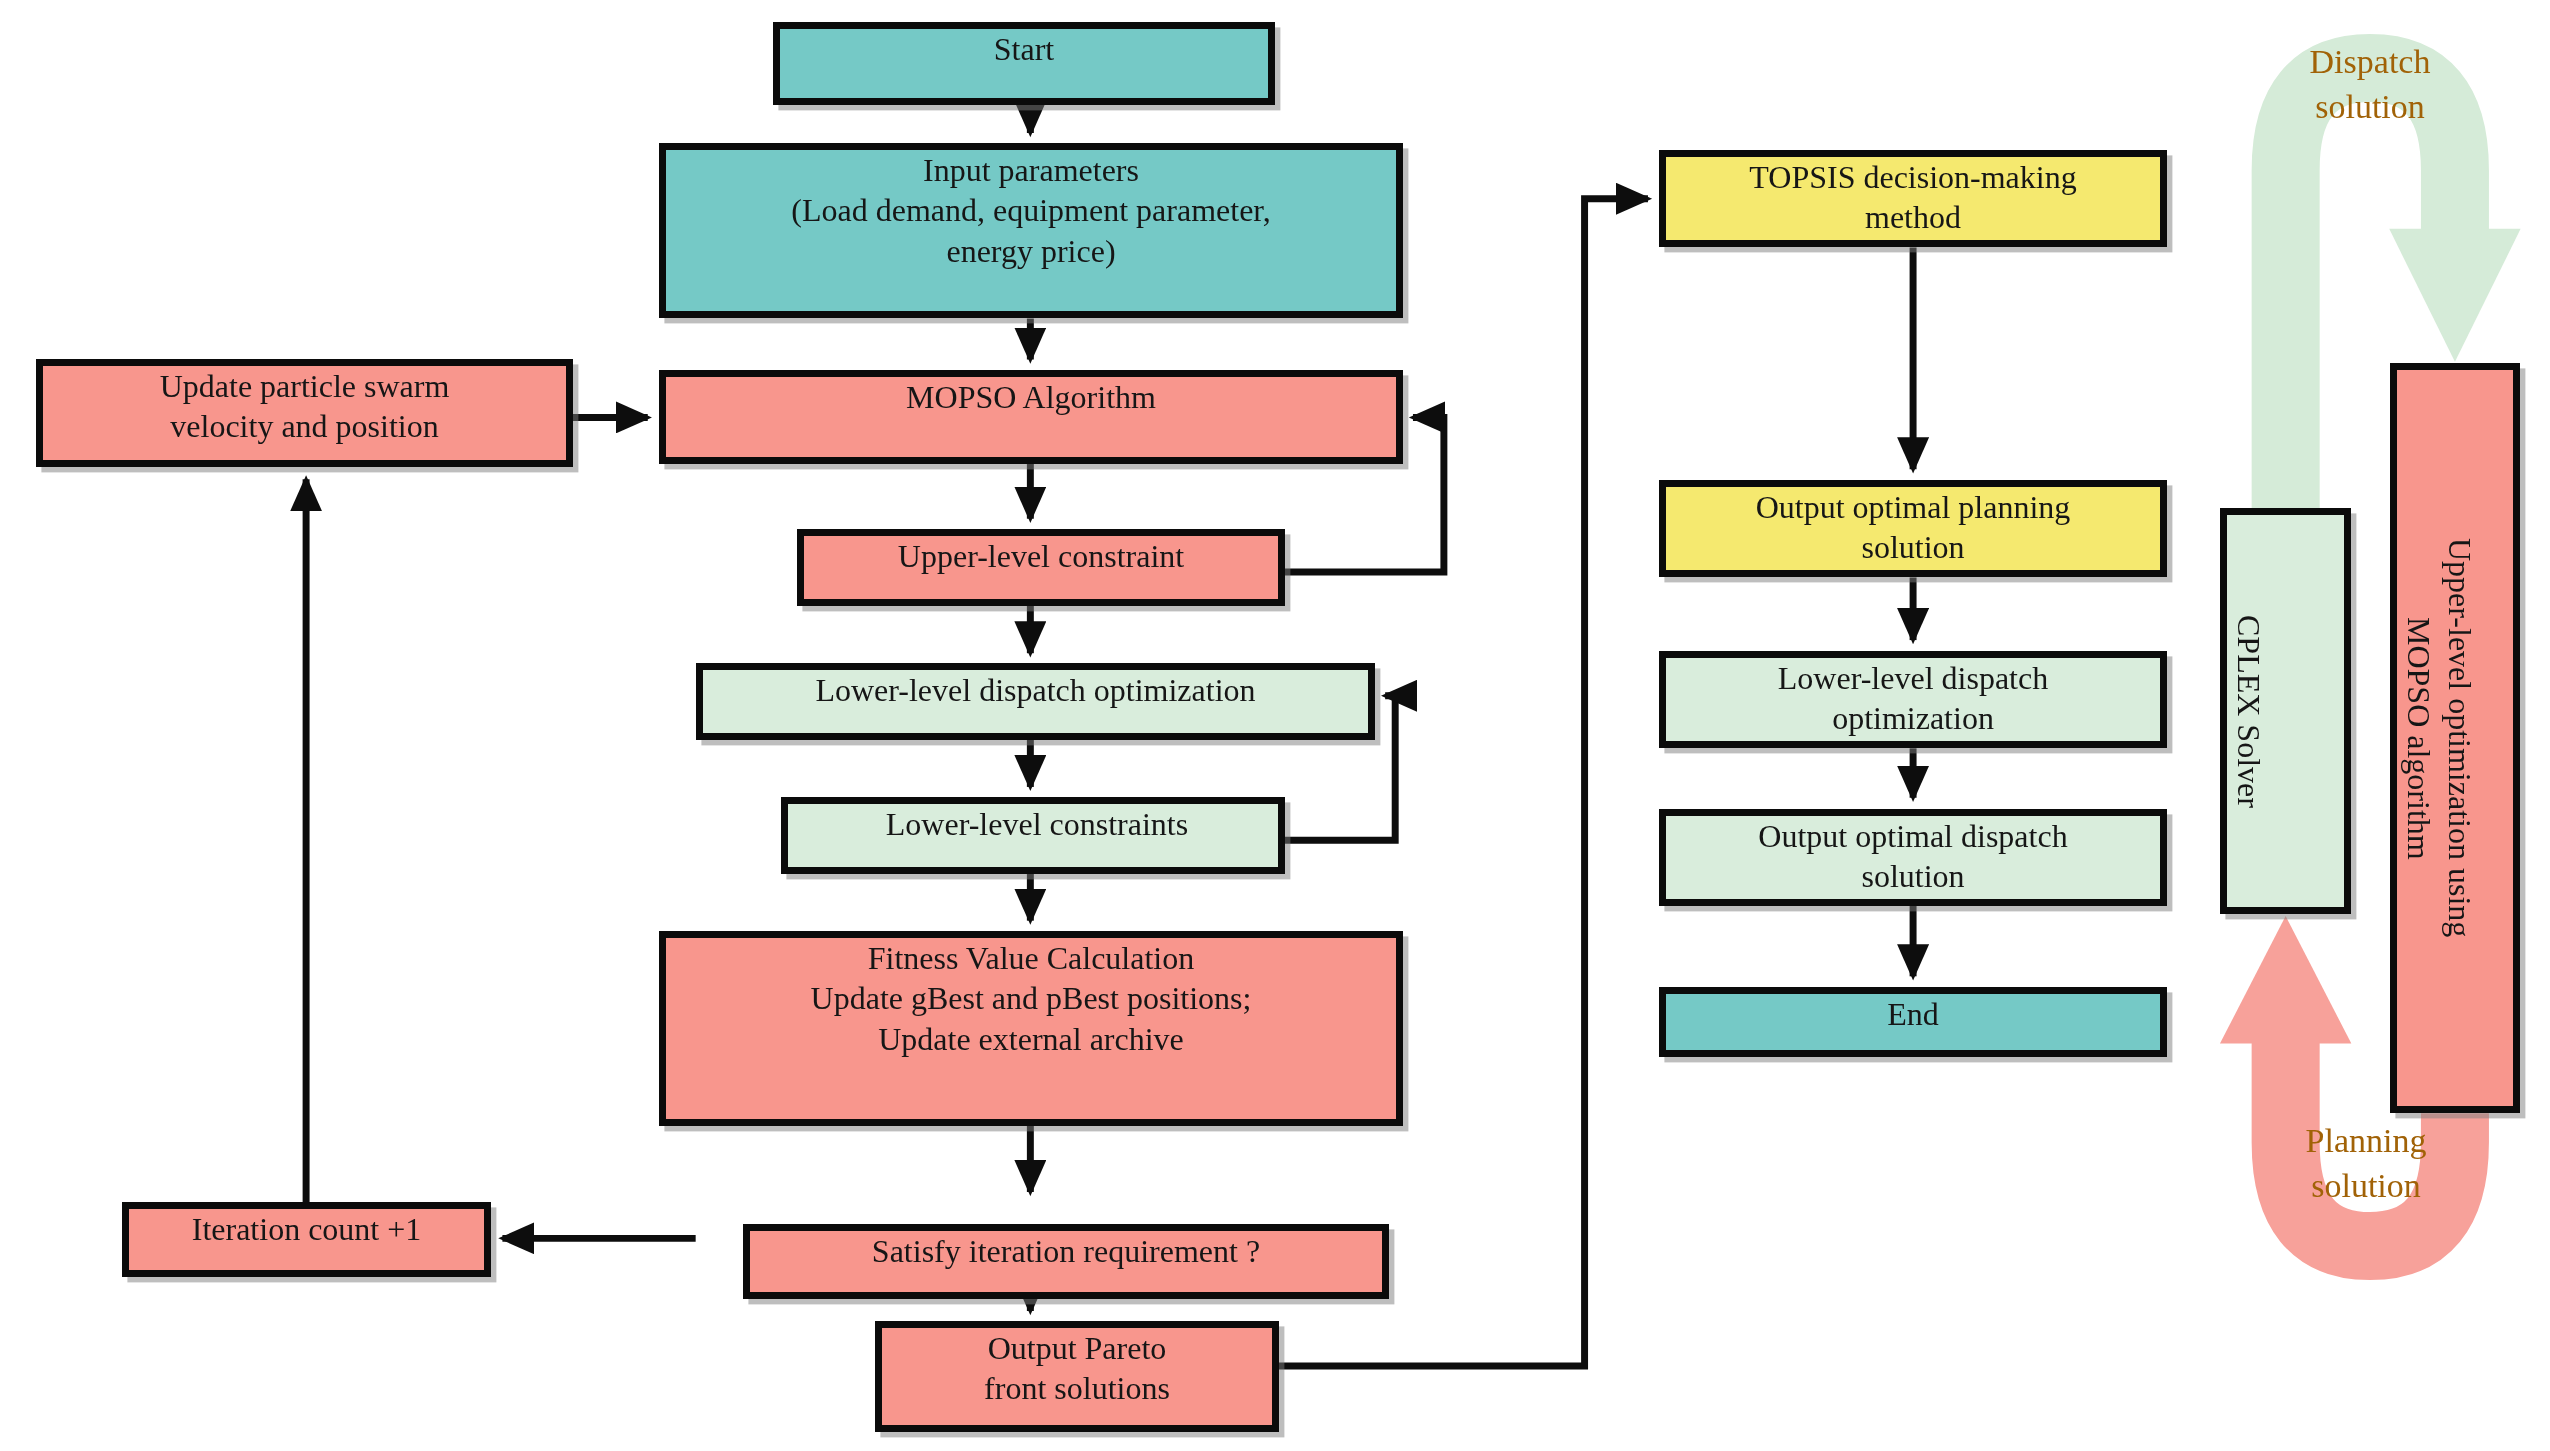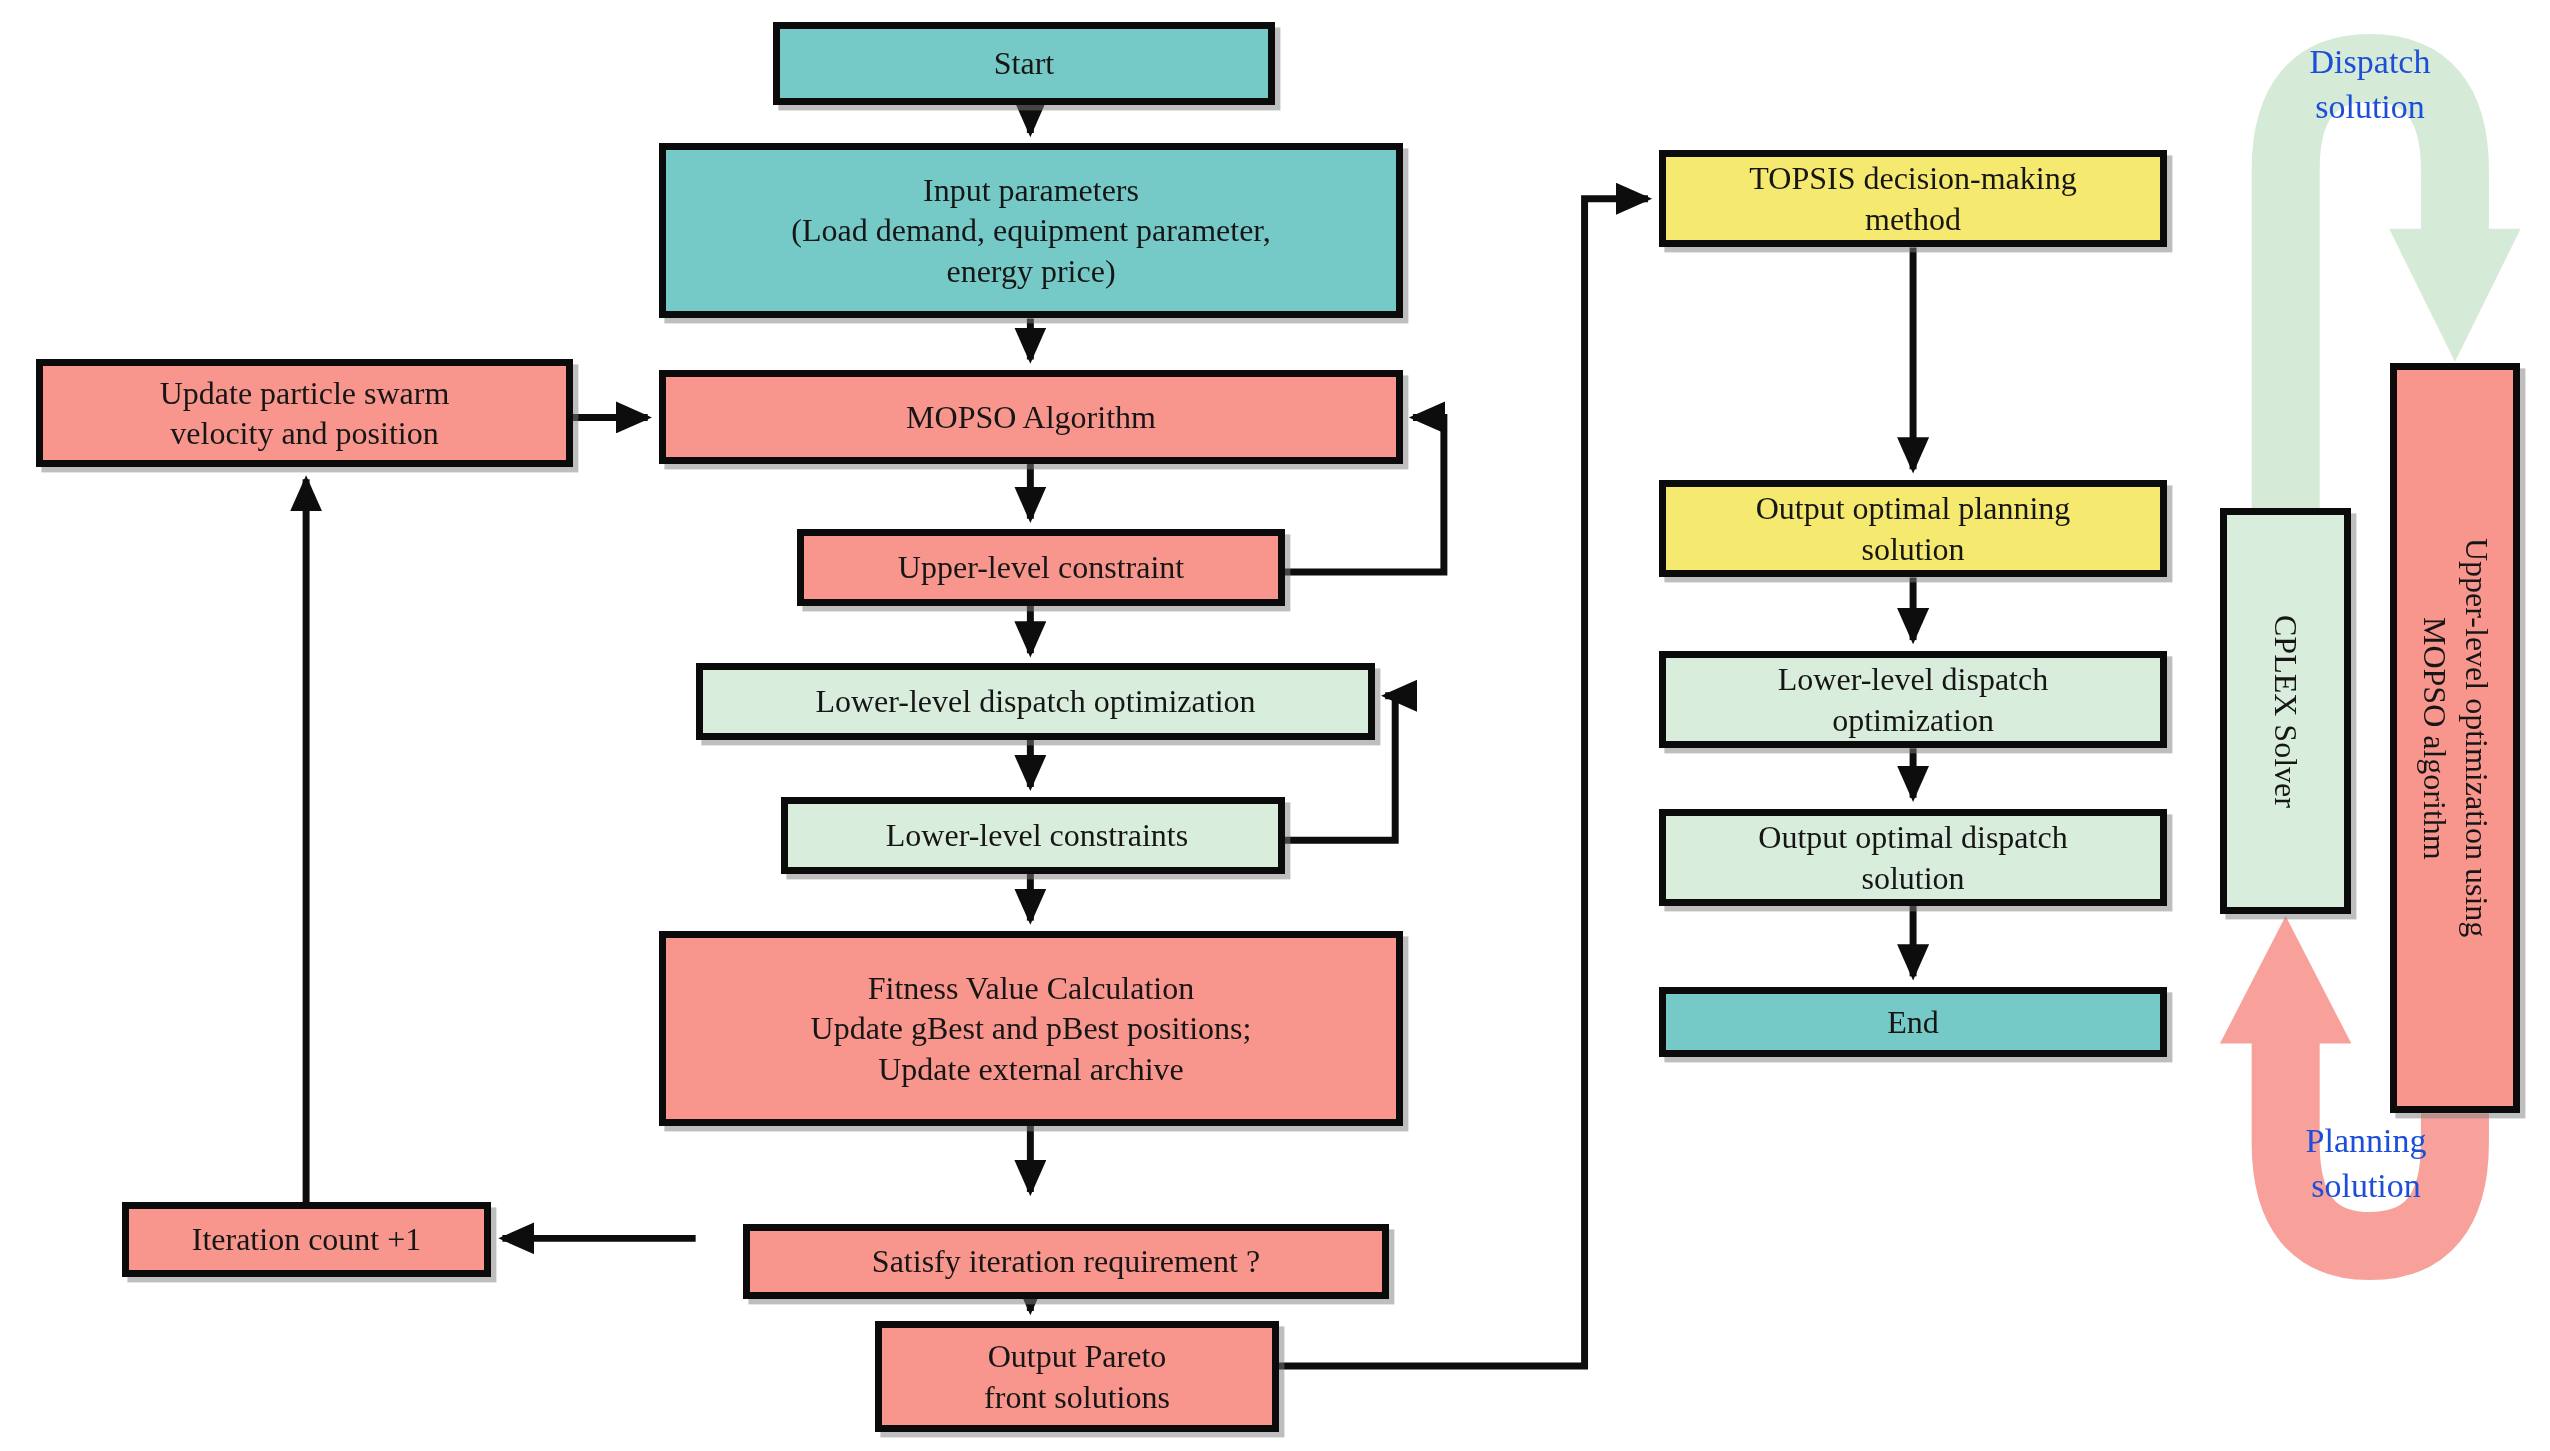--- a/index.html
+++ b/index.html
@@ -13,42 +13,42 @@
   }
   #wires{position:absolute;left:0;top:0;width:2550px;height:1451px;}
   .node{
     position:absolute;
     box-sizing:border-box;
     border:7px solid #0b0b0b;
     box-shadow:5.4px 5.4px 0 rgba(125,125,125,0.5);
     display:flex;
     flex-direction:column;
     align-items:center;
-    justify-content:center;
+    justify-content:flex-start;
     text-align:center;
     font-size:32px;
     line-height:1.26;
   }
   .node .line{white-space:nowrap;}
   .node.teal{background:var(--teal);}
   .node.salmon{background:var(--salmon);}
   .node.paleGreen{background:var(--paleGreen);}
   .node.yellow{background:var(--yellow);}
   .node.vertical{flex-direction:row;}
   .vtext{
     writing-mode:vertical-rl;
     text-align:center;
     line-height:1.3;
   }
   .big-arrow-label{
     position:absolute;
     text-align:center;
     font-size:34px;
     line-height:1.32;
-    color:#1d4ed8;
+    color:#a16207;
   }
 </style>
 </head>
 <body>
 
 <div id="canvas" style="--teal: #75C9C6; --salmon: #F8968D; --paleGreen: #D9EDDC; --yellow: #F5E96F; --greenArrow: #D5EBD8; --pinkArrow: #F7A19A; --line: #0d0d0d; --text: #161616;">
 
   <svg id="wires" viewBox="0 0 3299 1877" xmlns="http://www.w3.org/2000/svg">
     <defs>
       <marker id="ah" markerUnits="strokeWidth" markerWidth="5.4" markerHeight="4.6" refX="4.6" refY="2.3" orient="auto">

